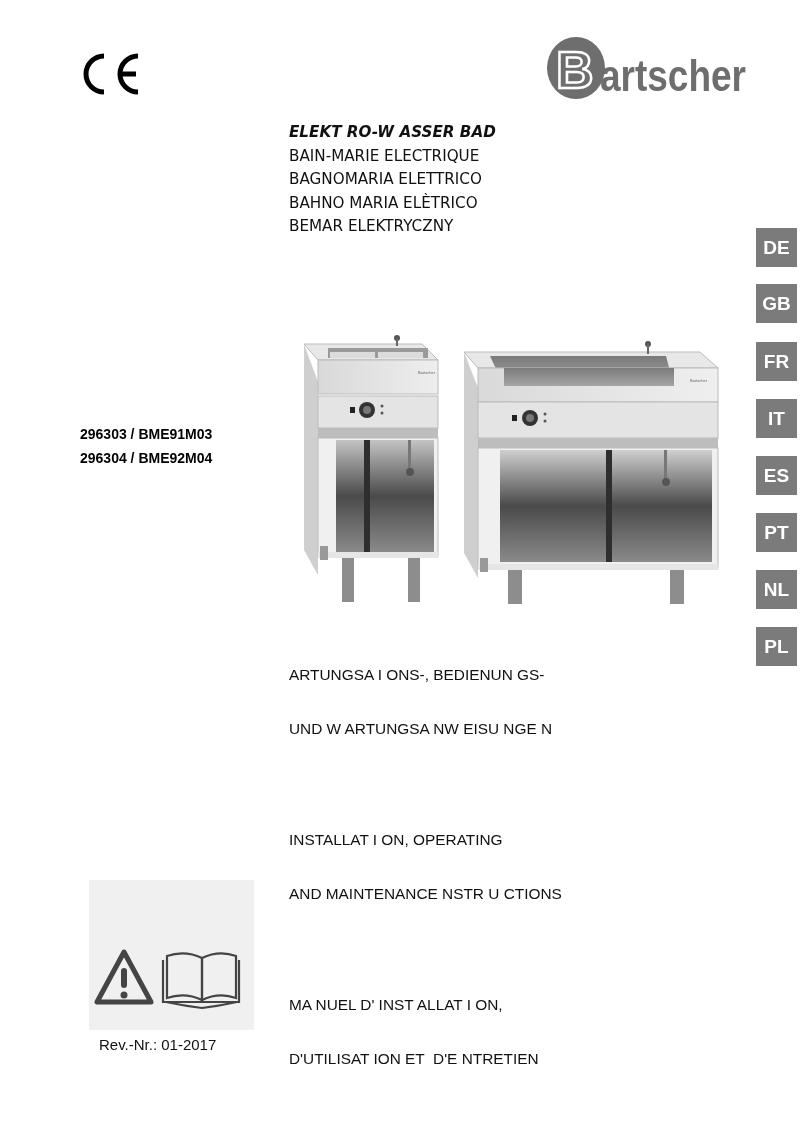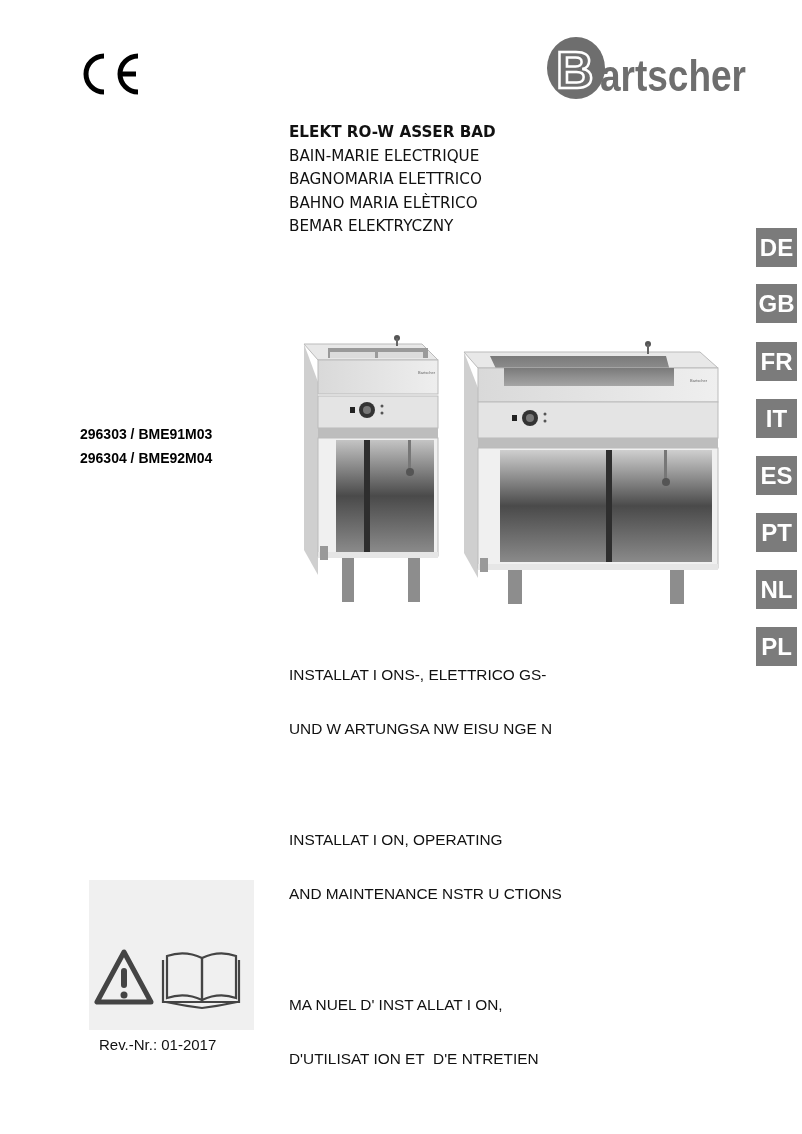--- a/index.html
+++ b/index.html
@@ -3,26 +3,26 @@
 <meta charset="utf-8">
 <style>
   html, body { margin:0; padding:0; }
   body { width:802px; height:1134px; position:relative; background:#ffffff; overflow:hidden;
          font-family:"Liberation Sans", sans-serif; color:#111; }
   .abs { position:absolute; }
   .ce { left:82px; top:52px; width:62px; height:44px; }
   .logo { left:546px; top:36px; width:202px; height:64px; }
   .titles { left:289px; top:121px; font-family:"DejaVu Sans", sans-serif; font-size:15.2px; line-height:23.6px; color:#111; }
   .titles .t { white-space:nowrap; }
-  .titles .t.bold { font-weight:bold; }
+  .titles .t.bold { font-weight:bold;font-style:italic; }
   .models { left:80px; top:422px; font-family:"Liberation Sans", sans-serif; font-weight:bold; font-size:14px; line-height:24px; color:#000; }
   .models .m { white-space:nowrap; }
   .langtabs { left:756px; top:228px; width:41px; }
   .tab { position:absolute; left:0; width:41px; height:39px; background:#7b7b7b; color:#fff;
-         font-family:"Liberation Sans", sans-serif; font-weight:bold; font-size:24px;
+         font-family:"Liberation Sans", sans-serif; font-weight:bold; font-size:19px;
          display:flex; align-items:center; justify-content:center; cursor:pointer; }
   .manuals { left:289px; top:630px; font-family:"Liberation Sans", sans-serif; font-size:15.4px; line-height:18px; color:#111; }
   .manuals .block { margin-bottom:21px; white-space:pre; }
   .manuals .block div { white-space:pre; }
   .notice { left:89px; top:880px; width:165px; height:150px; background:#f0f0f0; }
   .rev { left:99px; top:1036px; font-size:15px; color:#111; white-space:nowrap; }
   .img1 { left:300px; top:330px; width:150px; height:278px; }
   .img2 { left:460px; top:338px; width:262px; height:270px; }
 </style>
 </head>
@@ -154,21 +154,21 @@
   <div class="tab" style="top:114px">FR</div>
   <div class="tab" style="top:171px">IT</div>
   <div class="tab" style="top:228px">ES</div>
   <div class="tab" style="top:285px">PT</div>
   <div class="tab" style="top:342px">NL</div>
   <div class="tab" style="top:399px">PL</div>
 </div>
 
 <div class="abs manuals">
   <div class="block">
-    <div>INSTALLAT I ONS-, ELETTRICO GS-</div>
+    <div>ARTUNGSA I ONS-, BEDIENUN GS-</div>
     <div>UND W ARTUNGSA NW EISU NGE N</div>
   </div>
   <div class="block">
     <div>INSTALLAT I ON, OPERATING</div>
     <div>AND MAINTENANCE NSTR U CTIONS</div>
   </div>
   <div class="block">
     <div>MA NUEL D' INST ALLAT I ON,</div>
     <div>D'UTILISAT ION ET  D'E NTRETIEN</div>
   </div>

